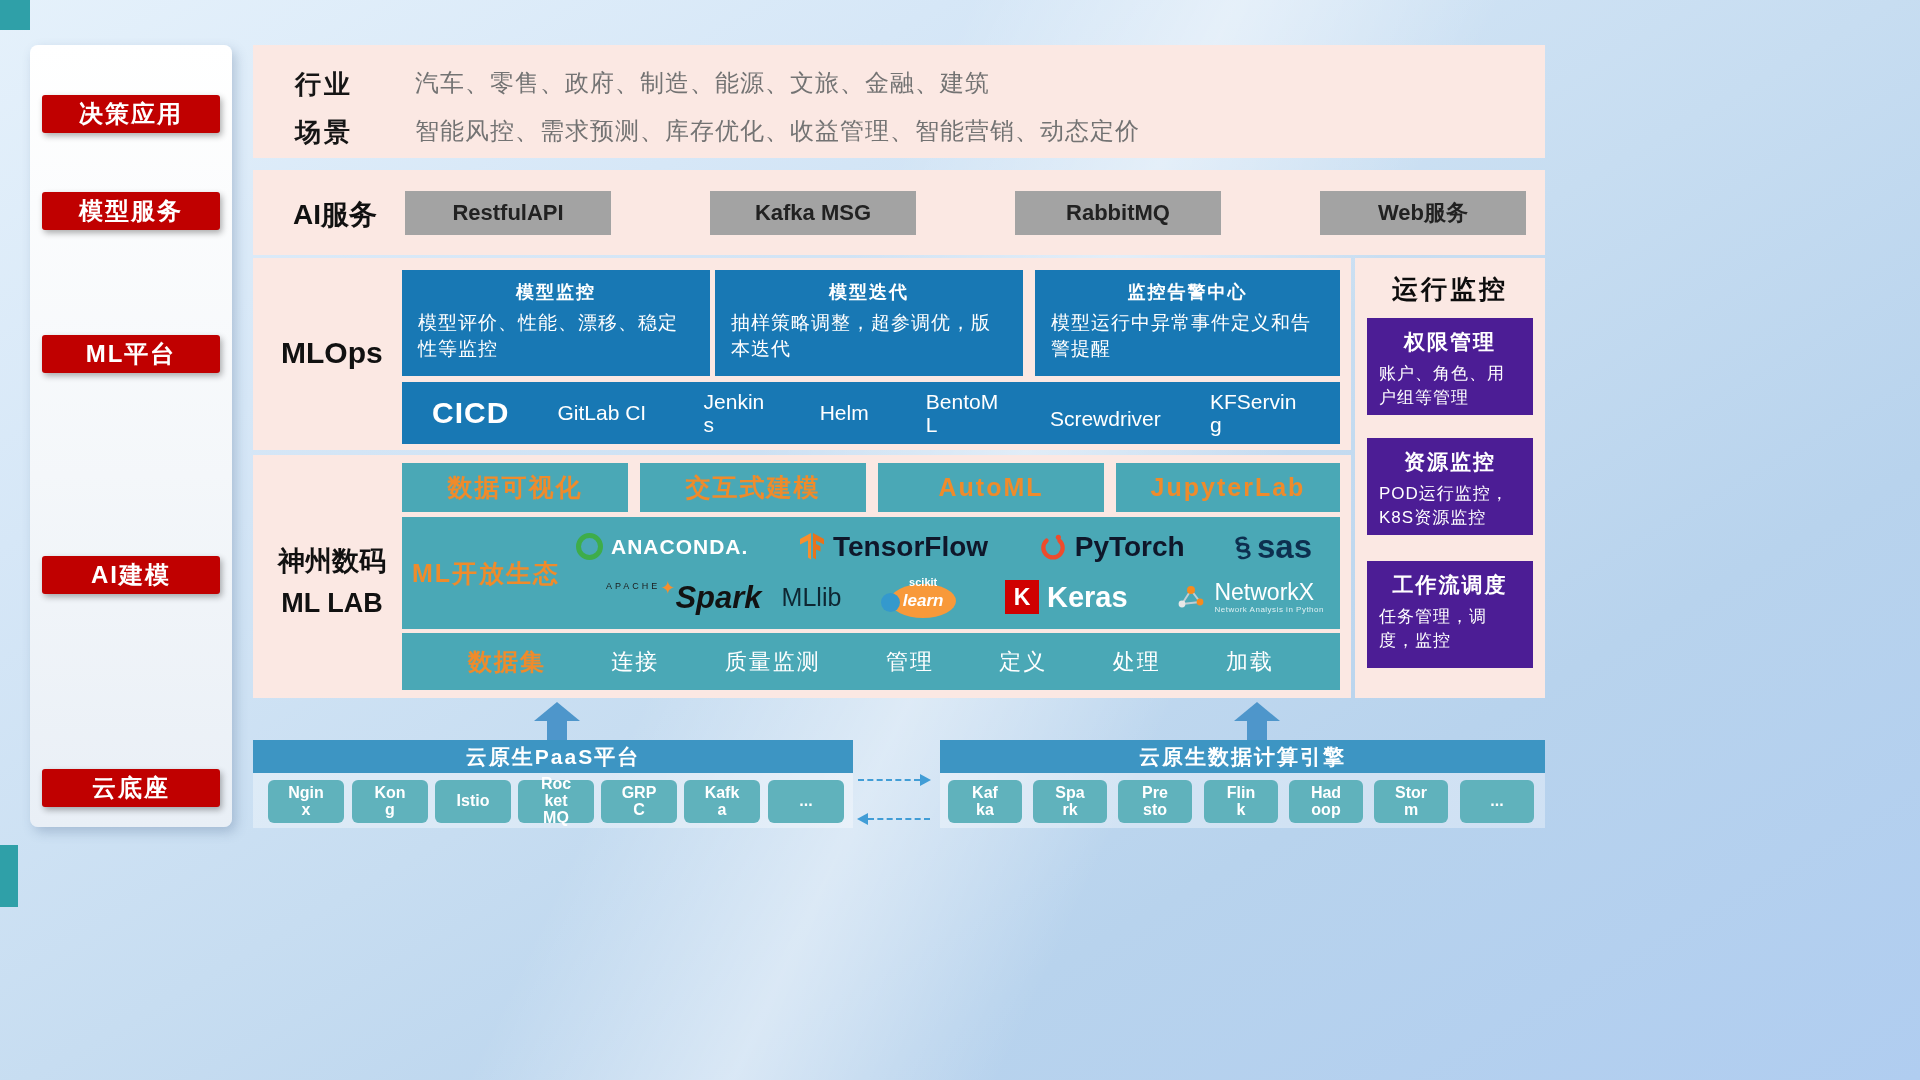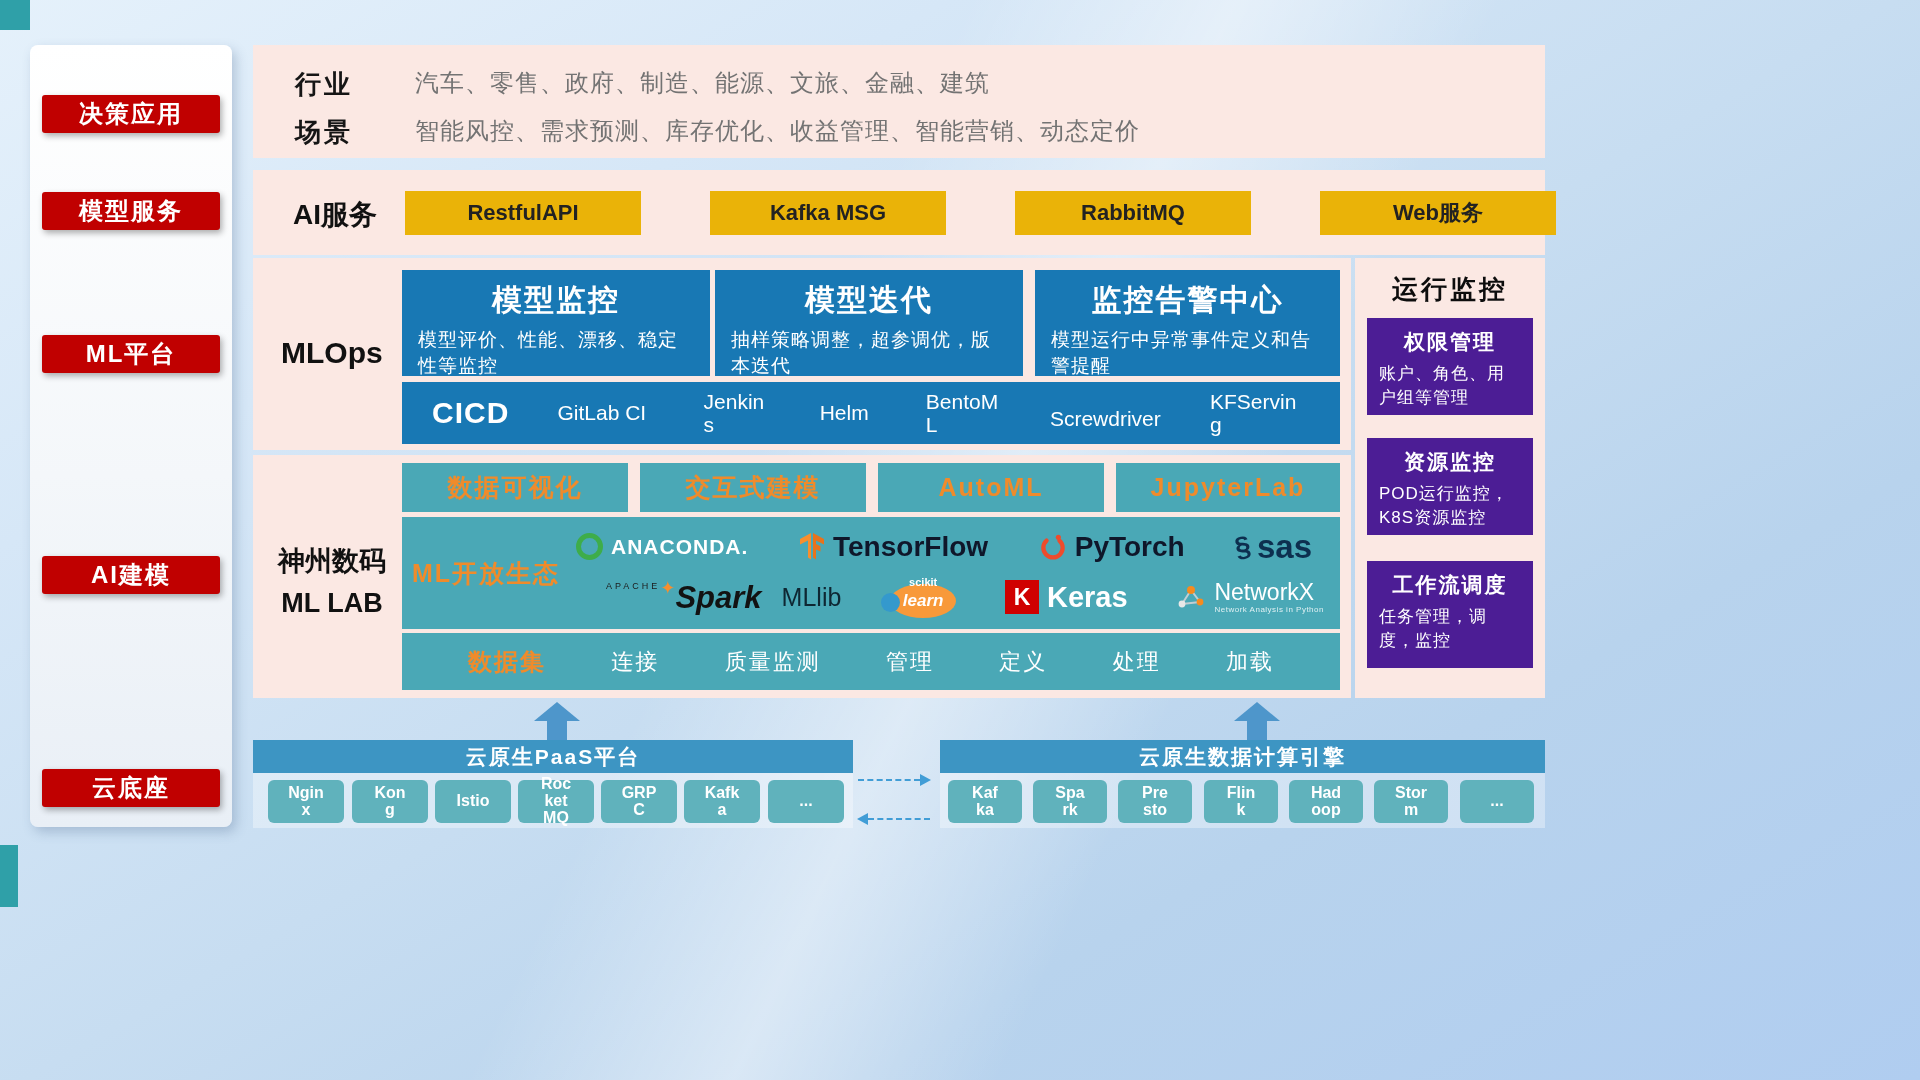--- a/index.html
+++ b/index.html
@@ -28,29 +28,29 @@
   .p-mllab{left:253px;top:455px;width:1098px;height:243px;}
   .p-monitor{left:1355px;top:258px;width:190px;height:440px;}
 
   
   .ind-label{position:absolute;left:42px;font-size:26px;font-weight:bold;color:#151515;letter-spacing:3px;}
   .ind-text{position:absolute;left:162px;font-size:24px;color:#737373;letter-spacing:1px;}
   .r1{top:22px;} .r2{top:70px;}
 
   
   .svc-label{position:absolute;left:40px;top:26px;font-size:28px;font-weight:bold;color:#111;}
-  .svc-btn{position:absolute;top:21px;width:236px;height:44px;background:#eab308;color:#222;
+  .svc-btn{position:absolute;top:21px;width:206px;height:44px;background:#a3a3a3;color:#222;
     font-size:22px;font-weight:bold;display:flex;align-items:center;justify-content:center;}
   .svc-0{left:152px;}.svc-1{left:457px;}.svc-2{left:762px;}.svc-3{left:1067px;}
 
   
   .mlops-label{position:absolute;left:28px;top:78px;font-size:30px;font-weight:bold;color:#111;}
   .mlops-card{position:absolute;top:12px;height:106px;background:#1878b4;color:#fff;}
   .mc-0{left:149px;width:308px;}.mc-1{left:462px;width:308px;}.mc-2{left:782px;width:305px;}
-  .mlops-card h3{font-size:30px;font-weight:bold;text-align:center;margin:10px 0 6px;letter-spacing:2px;}
+  .mlops-card h3{font-size:18px;font-weight:bold;text-align:center;margin:10px 0 6px;letter-spacing:2px;}
   .mlops-card p{font-size:19px;line-height:1.35;padding:0 16px;letter-spacing:1px;}
   .cicd{position:absolute;left:149px;top:124px;width:938px;height:62px;background:#1878b4;color:#fff;
     display:flex;align-items:center;padding:0 38px 0 30px;justify-content:space-between;}
   .cicd-label{font-size:30px;font-weight:bold;letter-spacing:1px;}
   .cicd-tool{font-size:21px;font-weight:500;line-height:1.1;word-break:break-all;}
   .ct-0{width:98px;}.ct-1{width:68px;}.ct-2{width:58px;}.ct-3{width:76px;}.ct-4{width:112px;margin-top:11px;}.ct-5{width:92px;}
 
   
   .mllab-title{position:absolute;left:8px;top:86px;width:142px;text-align:center;
     font-size:27px;font-weight:bold;color:#111;line-height:1.55;}

